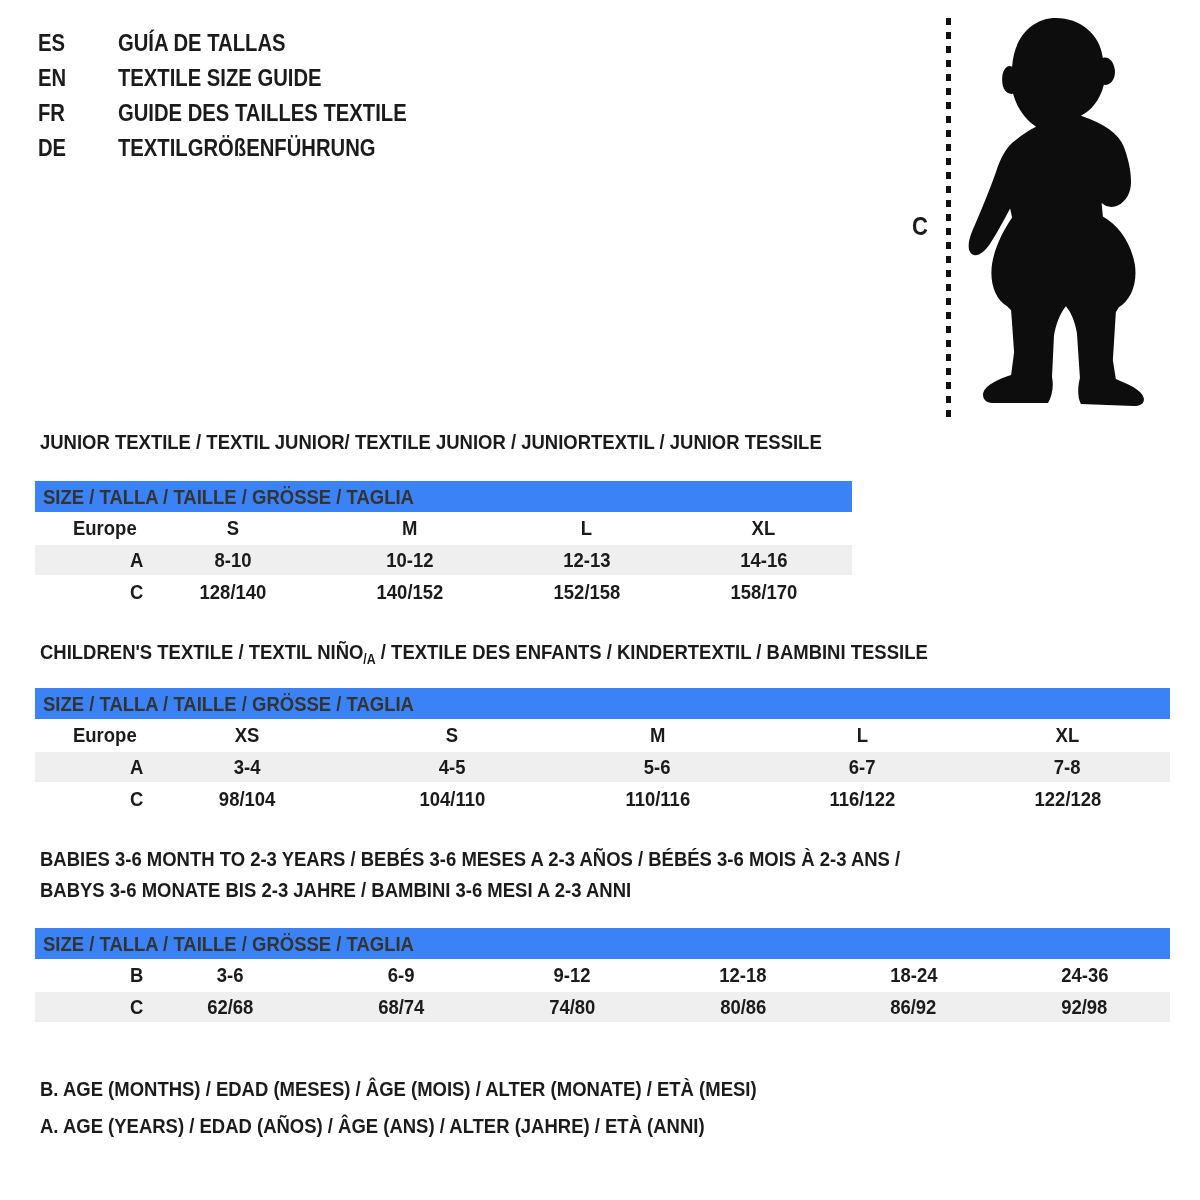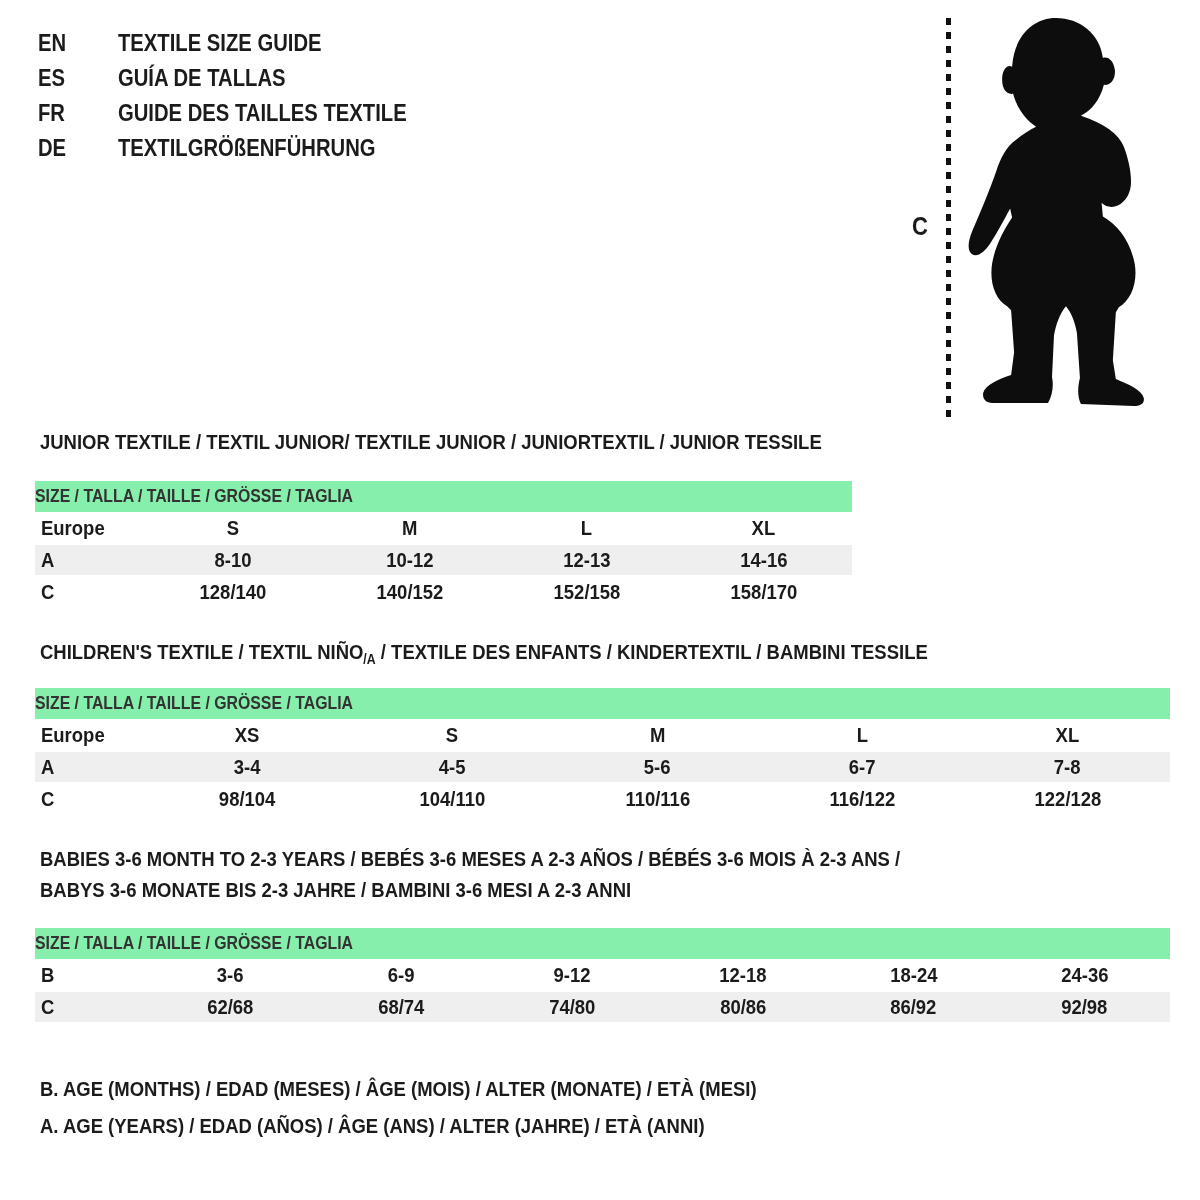--- a/index.html
+++ b/index.html
@@ -50,56 +50,56 @@
   #junior   { top: 430px; width: 817px;  }
   #children { top: 640px; width: 1135px; }
   #babies   { top: 847px; width: 1135px; }
 
   .sec-title { position: absolute; left: 5px; top: 0; font-size: 21px; font-weight: 700; }
   .sec-title sub { font-size: 14px; }
   .sec-title .line2 { position: absolute; left: 0; top: 31px; }
 
   .size-bar {
     position: absolute; left: 0; width: 100%; height: 31px;
-    background: #86efac; color: #333333;
-    line-height: 31px; padding-left: 0; font-size: 18px;
+    background: #3b82f6; color: #333333;
+    line-height: 31px; padding-left: 8px; font-size: 21px;
   }
   #junior .size-bar   { top: 51px; }
   #children .size-bar { top: 48px; }
   #babies .size-bar   { top: 81px; }
 
   .size-table {
     position: absolute; left: 0; width: 100%;
     border-collapse: separate; border-spacing: 0 2px;
     table-layout: fixed; font-size: 21px;
   }
   #junior .size-table   { top: 81px;  }
   #children .size-table { top: 78px;  }
   #babies .size-table   { top: 111px; }
 
   .size-table td { height: 30px; text-align: center; vertical-align: middle; padding: 0; }
-  .size-table td.rowlabel { text-align: left; padding-left: 6px; }
+  .size-table td.rowlabel { text-align: right; padding-left: 6px; }
   .size-table tr.shaded td { background: #efefef; }
   .size-table col.labelcol { width: 110px; }
 
   
   .footnotes { position: absolute; left: 40px; top: 1070px; }
   .footnote { height: 37px; line-height: 37px; font-size: 21px; }
 </style>
 </head>
 <body>
 
 <section class="languages">
   <div class="lang-row">
+    <span class="lang-code cond">ES</span>
+    <span class="lang-label cond">GUÍA DE TALLAS</span>
+  </div>
+  <div class="lang-row">
     <span class="lang-code cond">EN</span>
     <span class="lang-label cond">TEXTILE SIZE GUIDE</span>
-  </div>
-  <div class="lang-row">
-    <span class="lang-code cond">ES</span>
-    <span class="lang-label cond">GUÍA DE TALLAS</span>
   </div>
   <div class="lang-row">
     <span class="lang-code cond">FR</span>
     <span class="lang-label cond">GUIDE DES TAILLES TEXTILE</span>
   </div>
   <div class="lang-row">
     <span class="lang-code cond">DE</span>
     <span class="lang-label cond">TEXTILGRÖßENFÜHRUNG</span>
   </div>
 </section>

